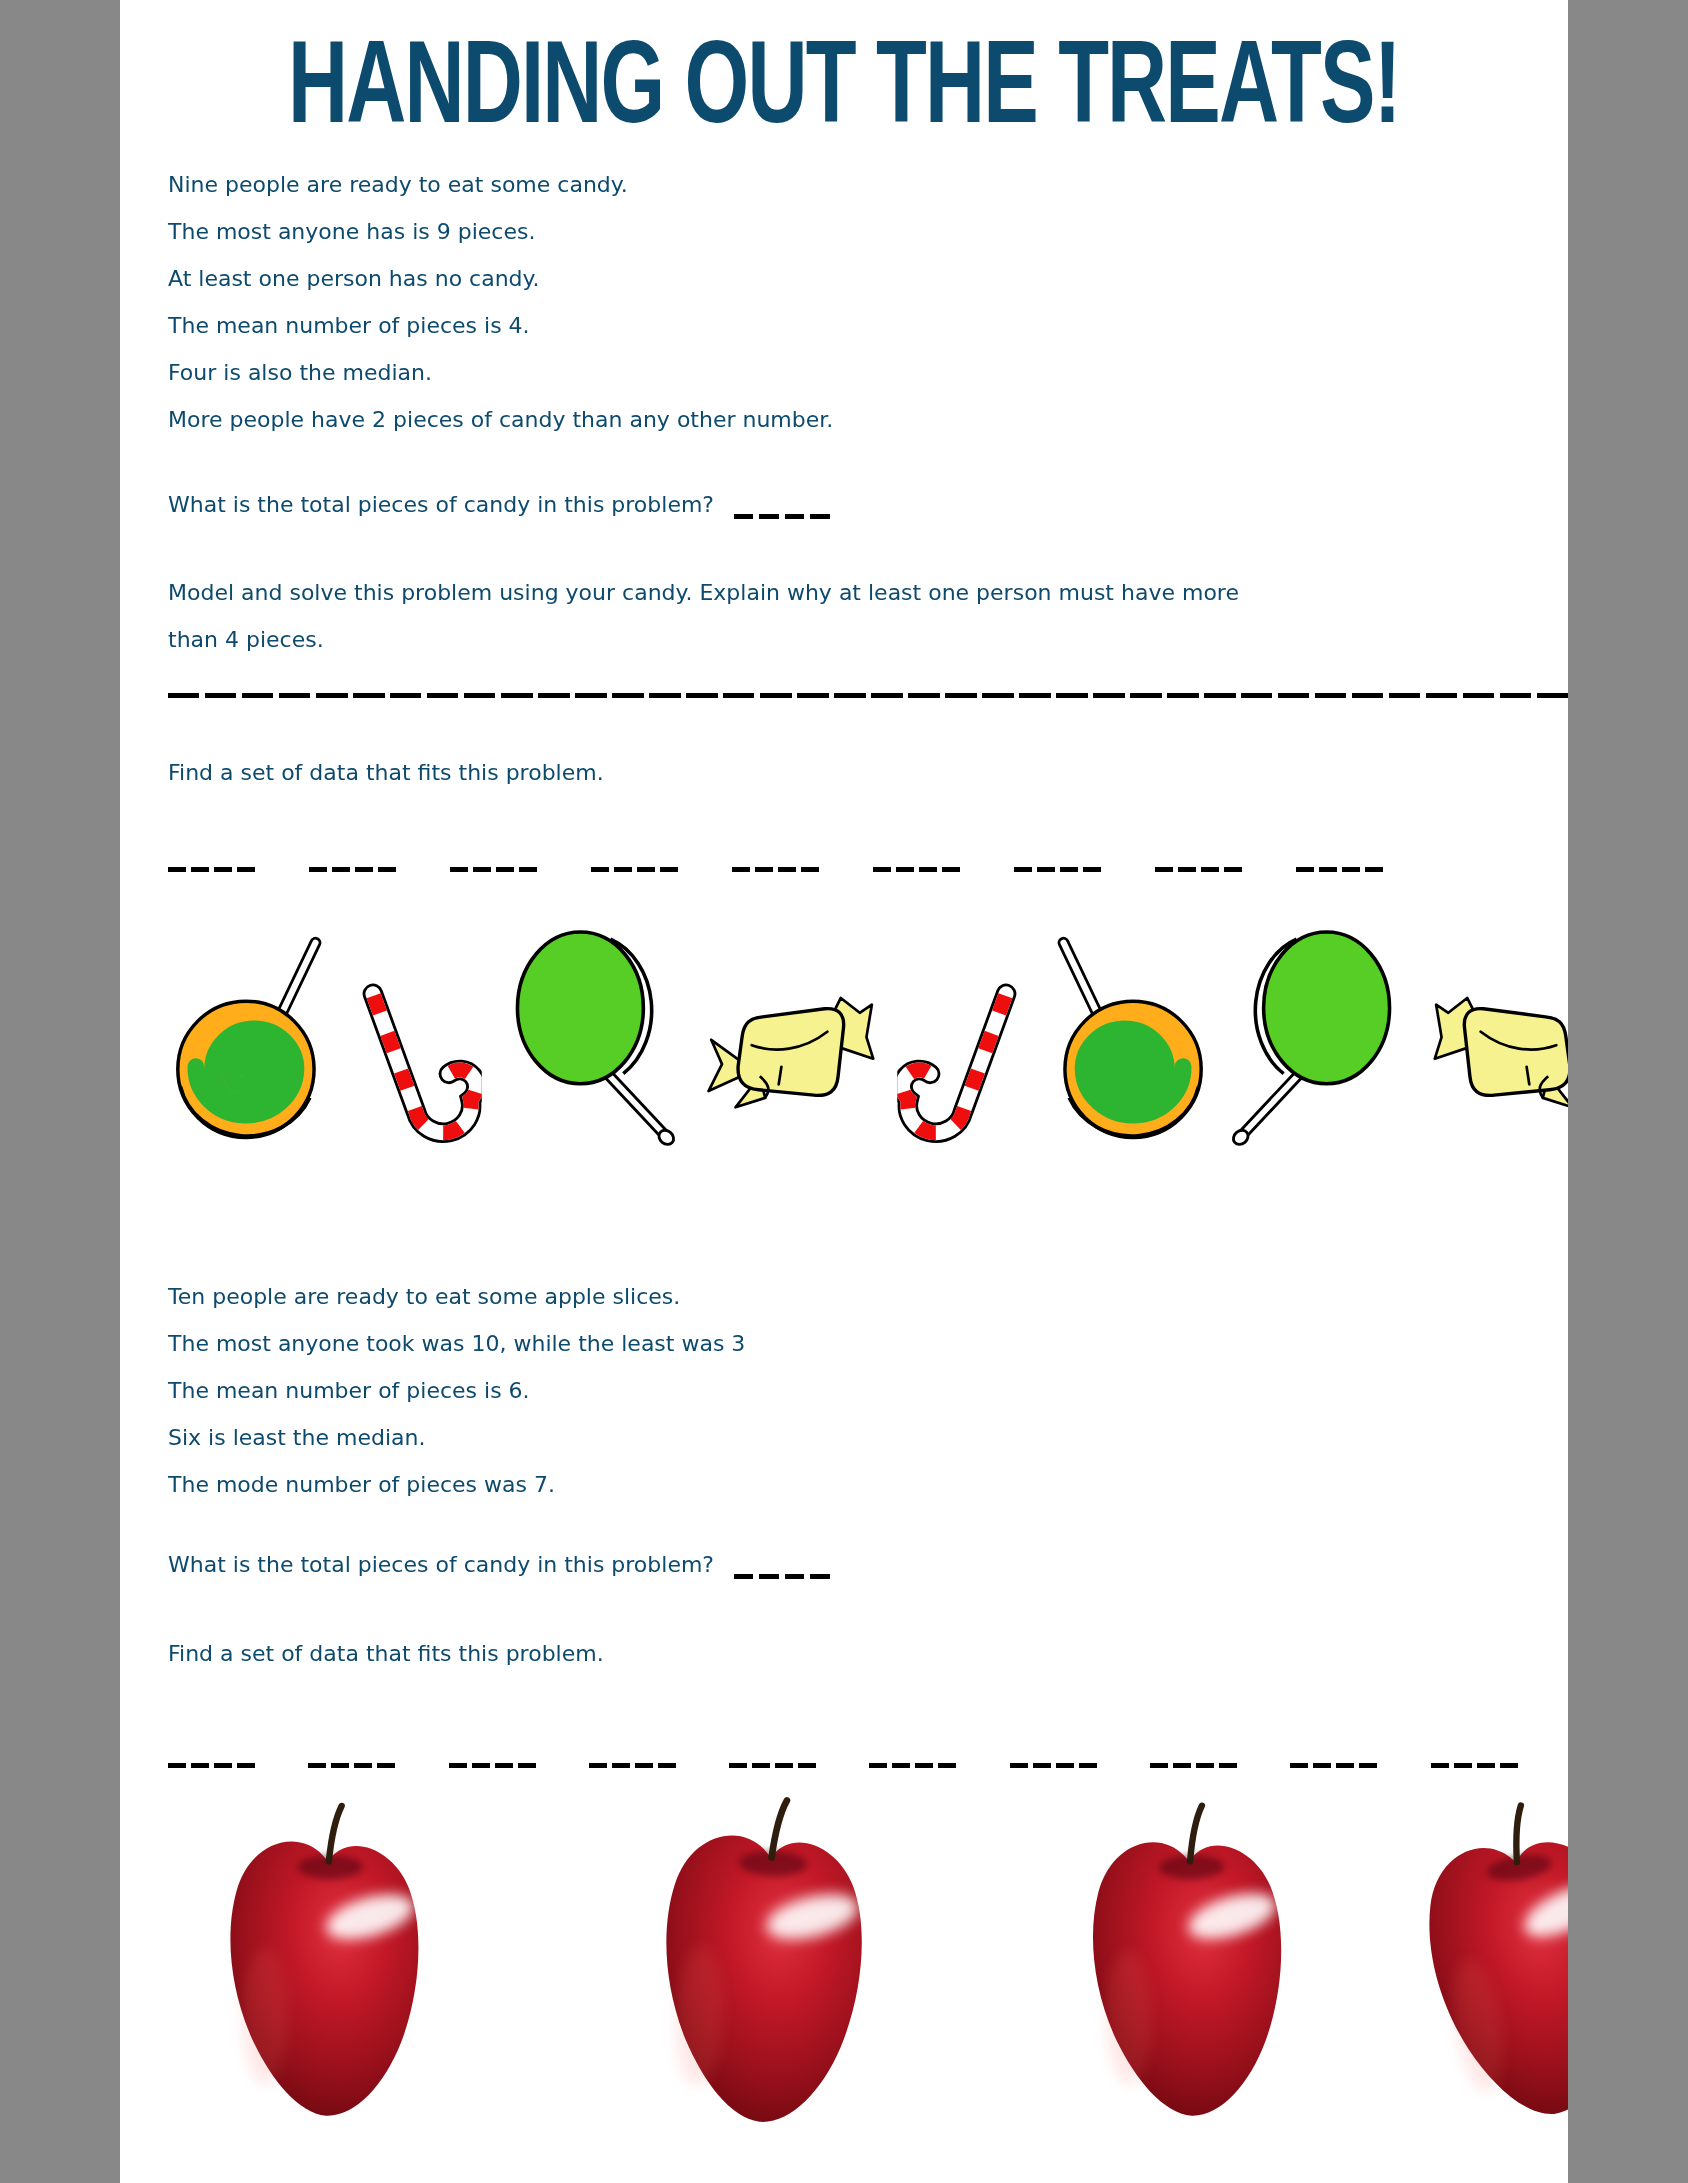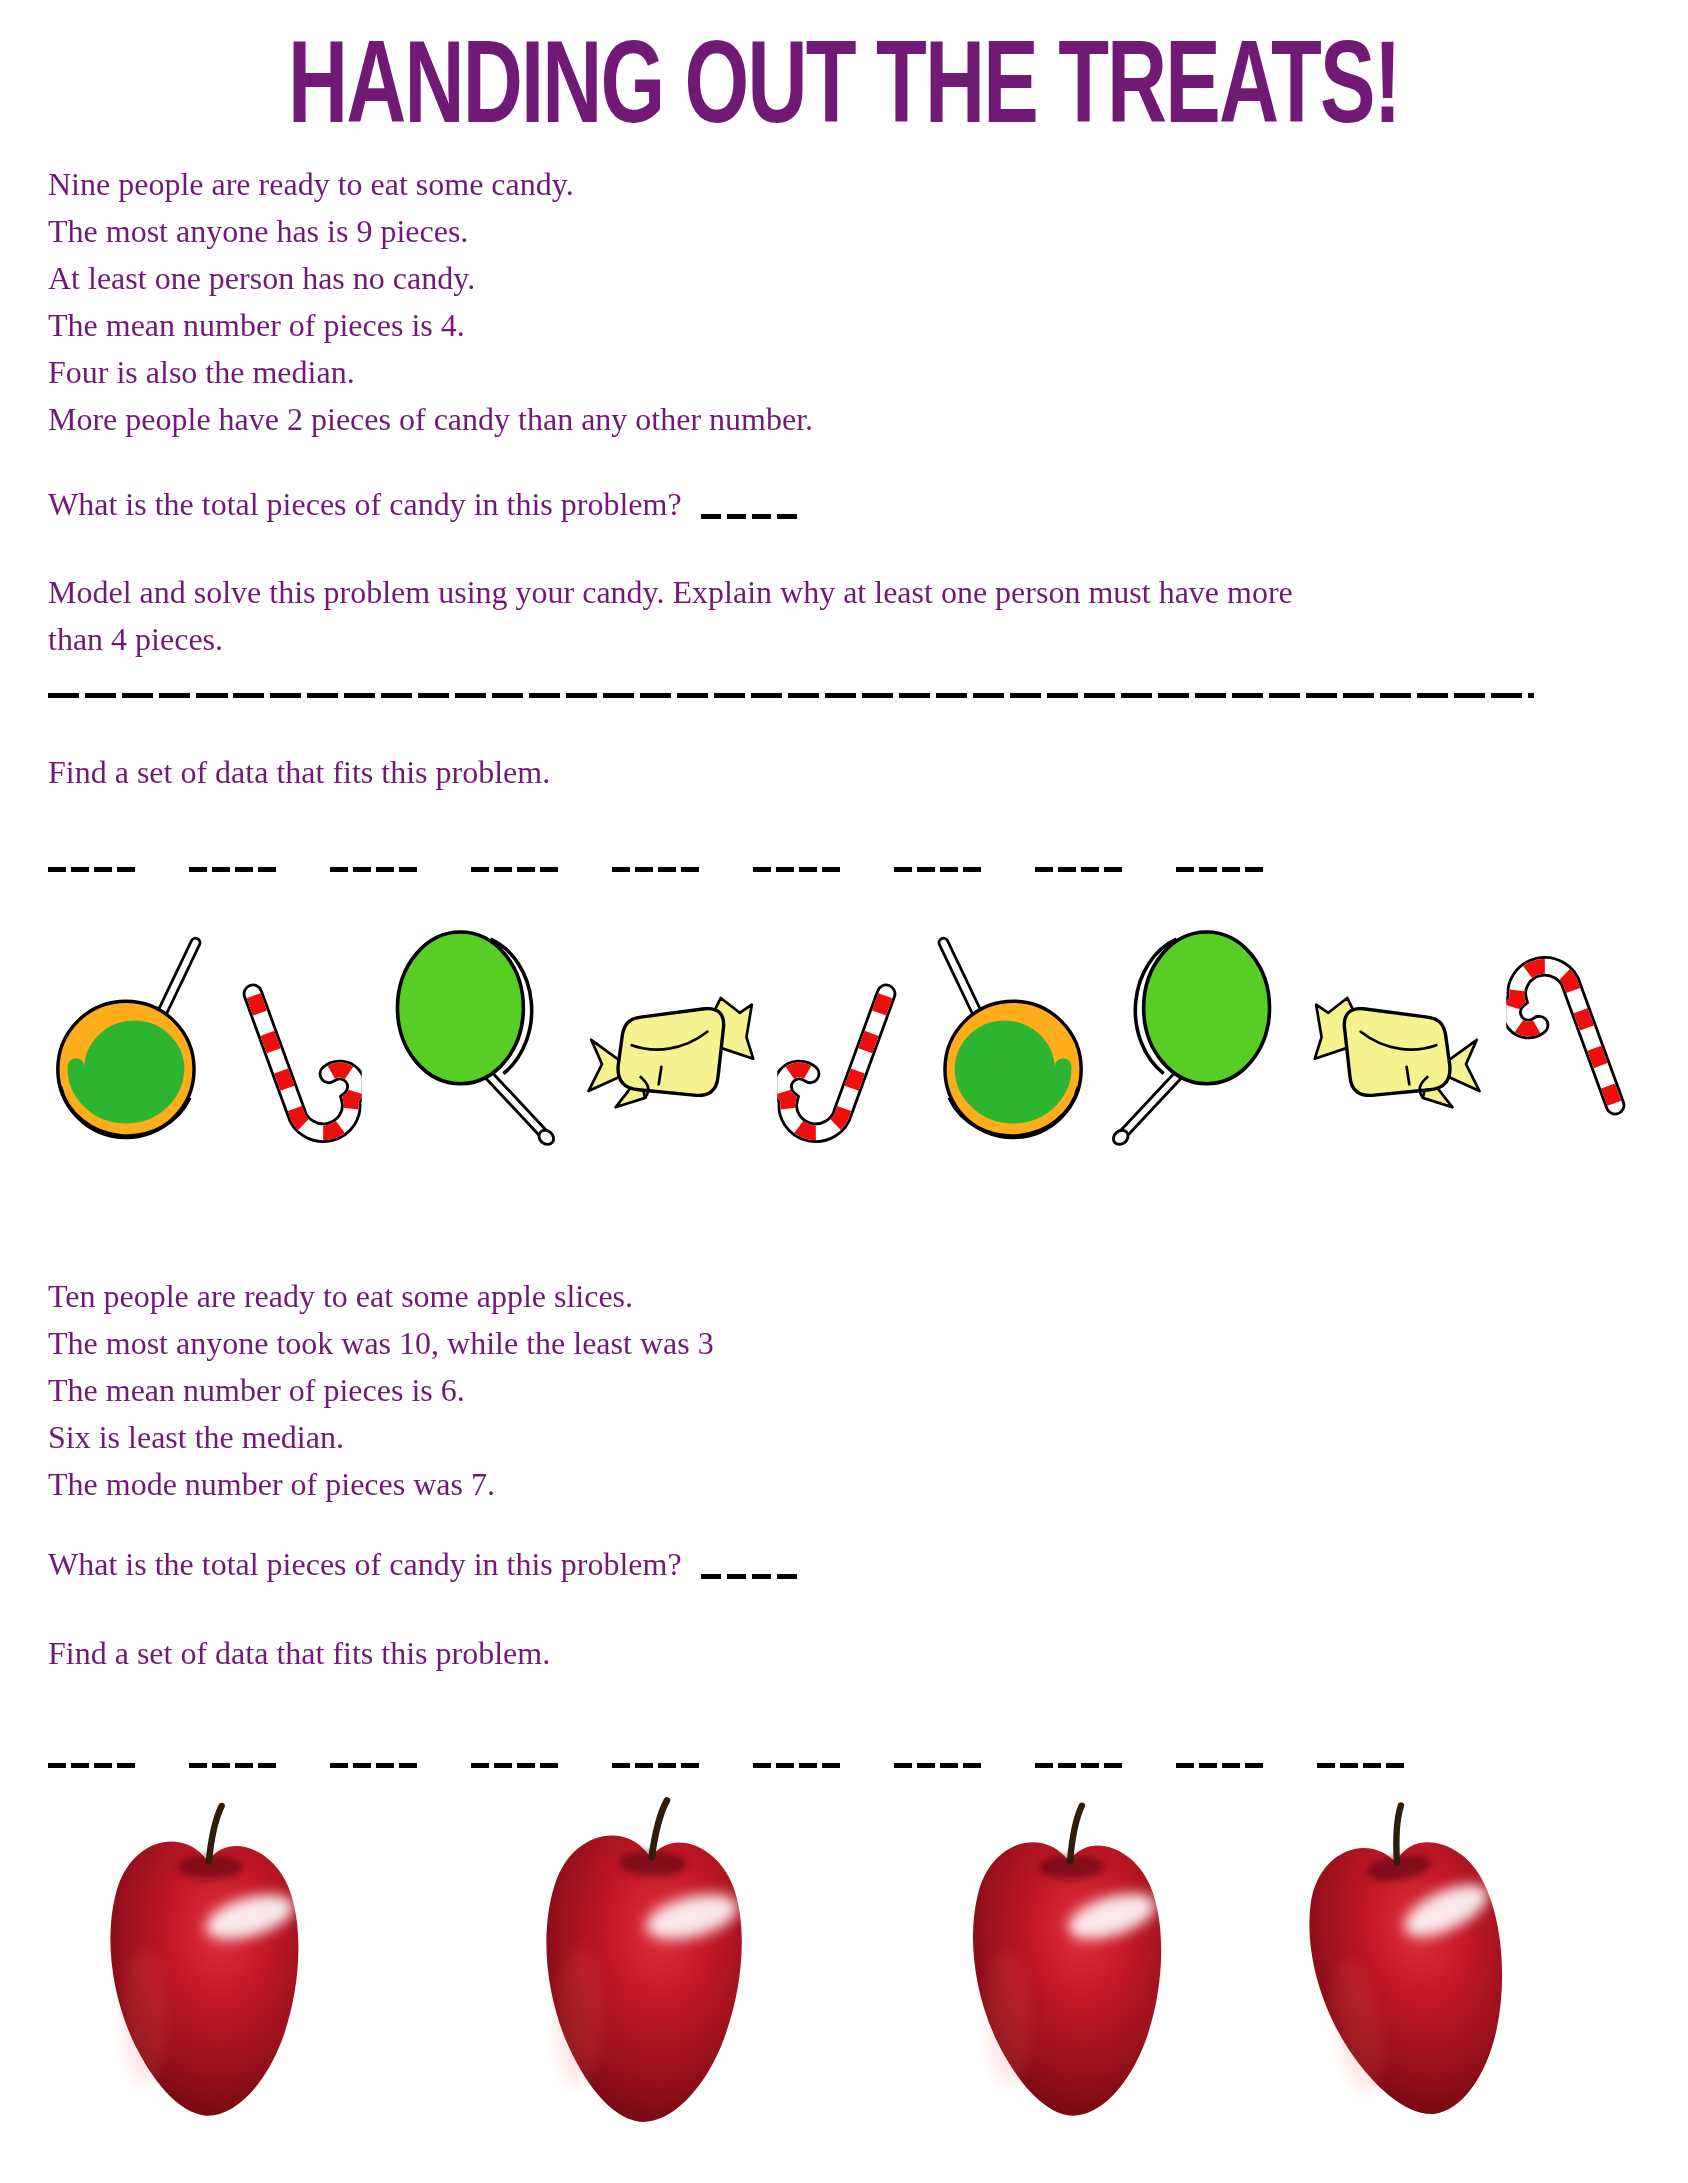--- a/index.html
+++ b/index.html
@@ -1,46 +1,45 @@
 <!DOCTYPE html>
 <html style="font-size:12px"><head>
 <meta charset="utf-8">
 <style>
   html,body{margin:0;padding:0;background:#888;}
   .page{
     position:relative;
-    width:1688px;height:2183px;
+    width:1448px;height:2183px;
     background:#ffffff;
     margin:0 auto;
     overflow:hidden;
     font-family:"DejaVu Sans", sans-serif;
-    color:#701a75;
+    color:#0c4a6e;
   }
   .content{padding:0 48px;}
   .title-wrap{
     height:129px;
     margin-top:18px;
     display:flex;justify-content:center;align-items:center;
   }
   h1.title{
     margin:0;
     font-family:"Liberation Sans", sans-serif;
     font-weight:bold;
     font-size:104px;
     letter-spacing:-2.3px;
     white-space:nowrap;
     transform:scale(0.80,1.12);
     transform-origin:center center;
   }
   .para{margin:0;}
   .line{
-    font-size:32px;
+    font-size:22px;
     line-height:47px;
     white-space:nowrap;
-    font-family:Liberation Serif, serif;
   }
   .p1{margin-top:13.5px;}
   .q-line{margin-top:38px;display:flex;align-items:center;}
   .answer-blank{
     display:inline-block;
     width:98px;height:30px;
     margin-left:19.5px;
     background:repeating-linear-gradient(90deg,#000 0 19.5px,rgba(0,0,0,0) 19.5px 25.5px) left bottom / 100% 5.3px no-repeat;
   }
   .model{margin-top:41px;}

